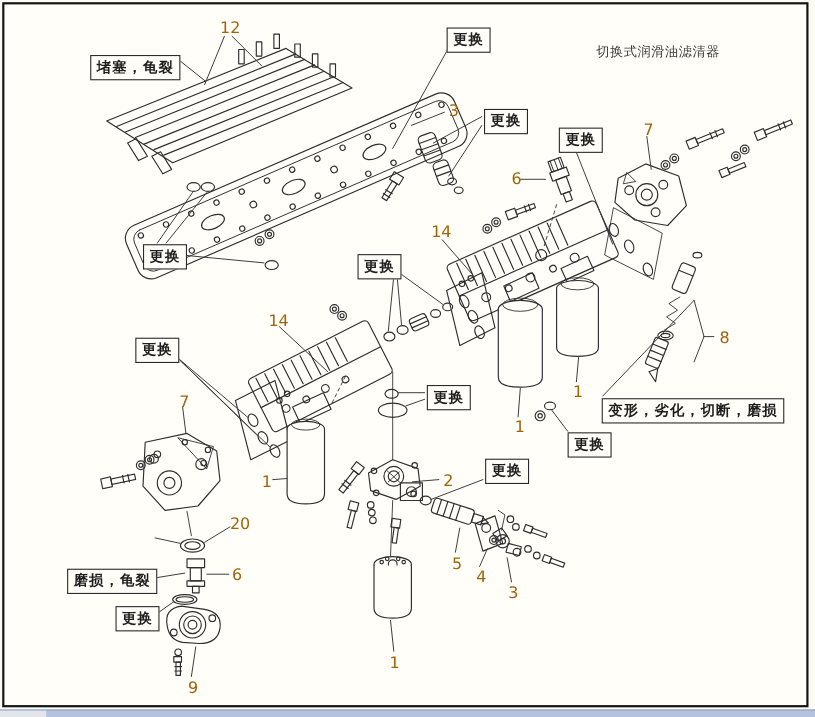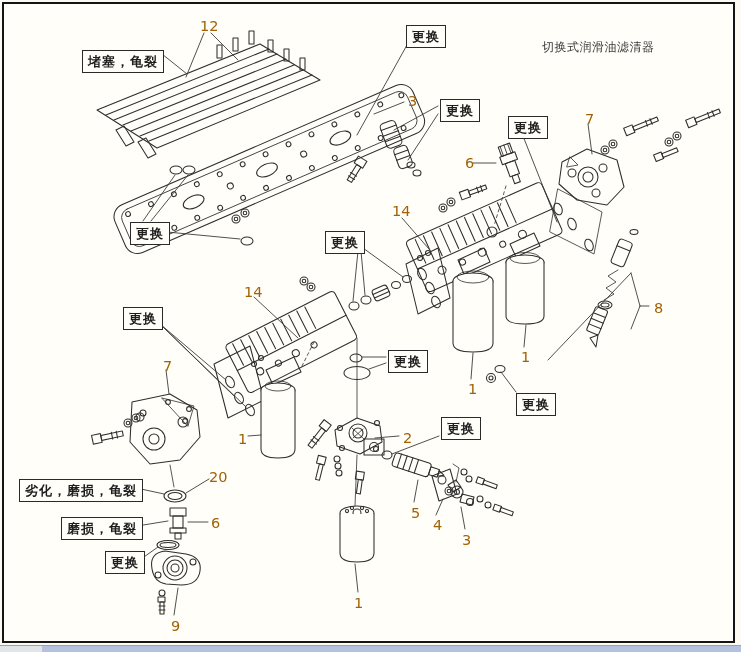--- a/index.html
+++ b/index.html
@@ -494,21 +494,21 @@
     <div class="callout" style="left:402px;top:21px">更换</div>
     <div class="callout" style="left:436px;top:95px">更换</div>
     <div class="callout" style="left:126px;top:218px">更换</div>
     <div class="callout" style="left:119px;top:303px">更换</div>
     <div class="callout" style="left:321px;top:227px">更换</div>
     <div class="callout" style="left:504px;top:112px">更换</div>
     <div class="callout" style="left:384px;top:346px">更换</div>
     <div class="callout" style="left:437px;top:413px">更换</div>
     <div class="callout" style="left:512px;top:389px">更换</div>
     <div class="callout" style="left:101px;top:547px">更换</div>
-    <div class="callout" style="left:15px;top:475px">劣化，磨损，龟裂</div>
+    <div class="callout" style="left:543px;top:358px">变形，劣化，切断，磨损</div>
     <div class="callout" style="left:57px;top:513px">磨损，龟裂</div>
 
     <div class="pnum" style="left:196px;top:15px">12</div>
     <div class="pnum" style="left:404px;top:90px">3</div>
     <div class="pnum" style="left:240px;top:281px">14</div>
     <div class="pnum" style="left:388px;top:200px">14</div>
     <div class="pnum" style="left:581px;top:108px">7</div>
     <div class="pnum" style="left:159px;top:355px">7</div>
     <div class="pnum" style="left:461px;top:152px">6</div>
     <div class="pnum" style="left:650px;top:297px">8</div>

